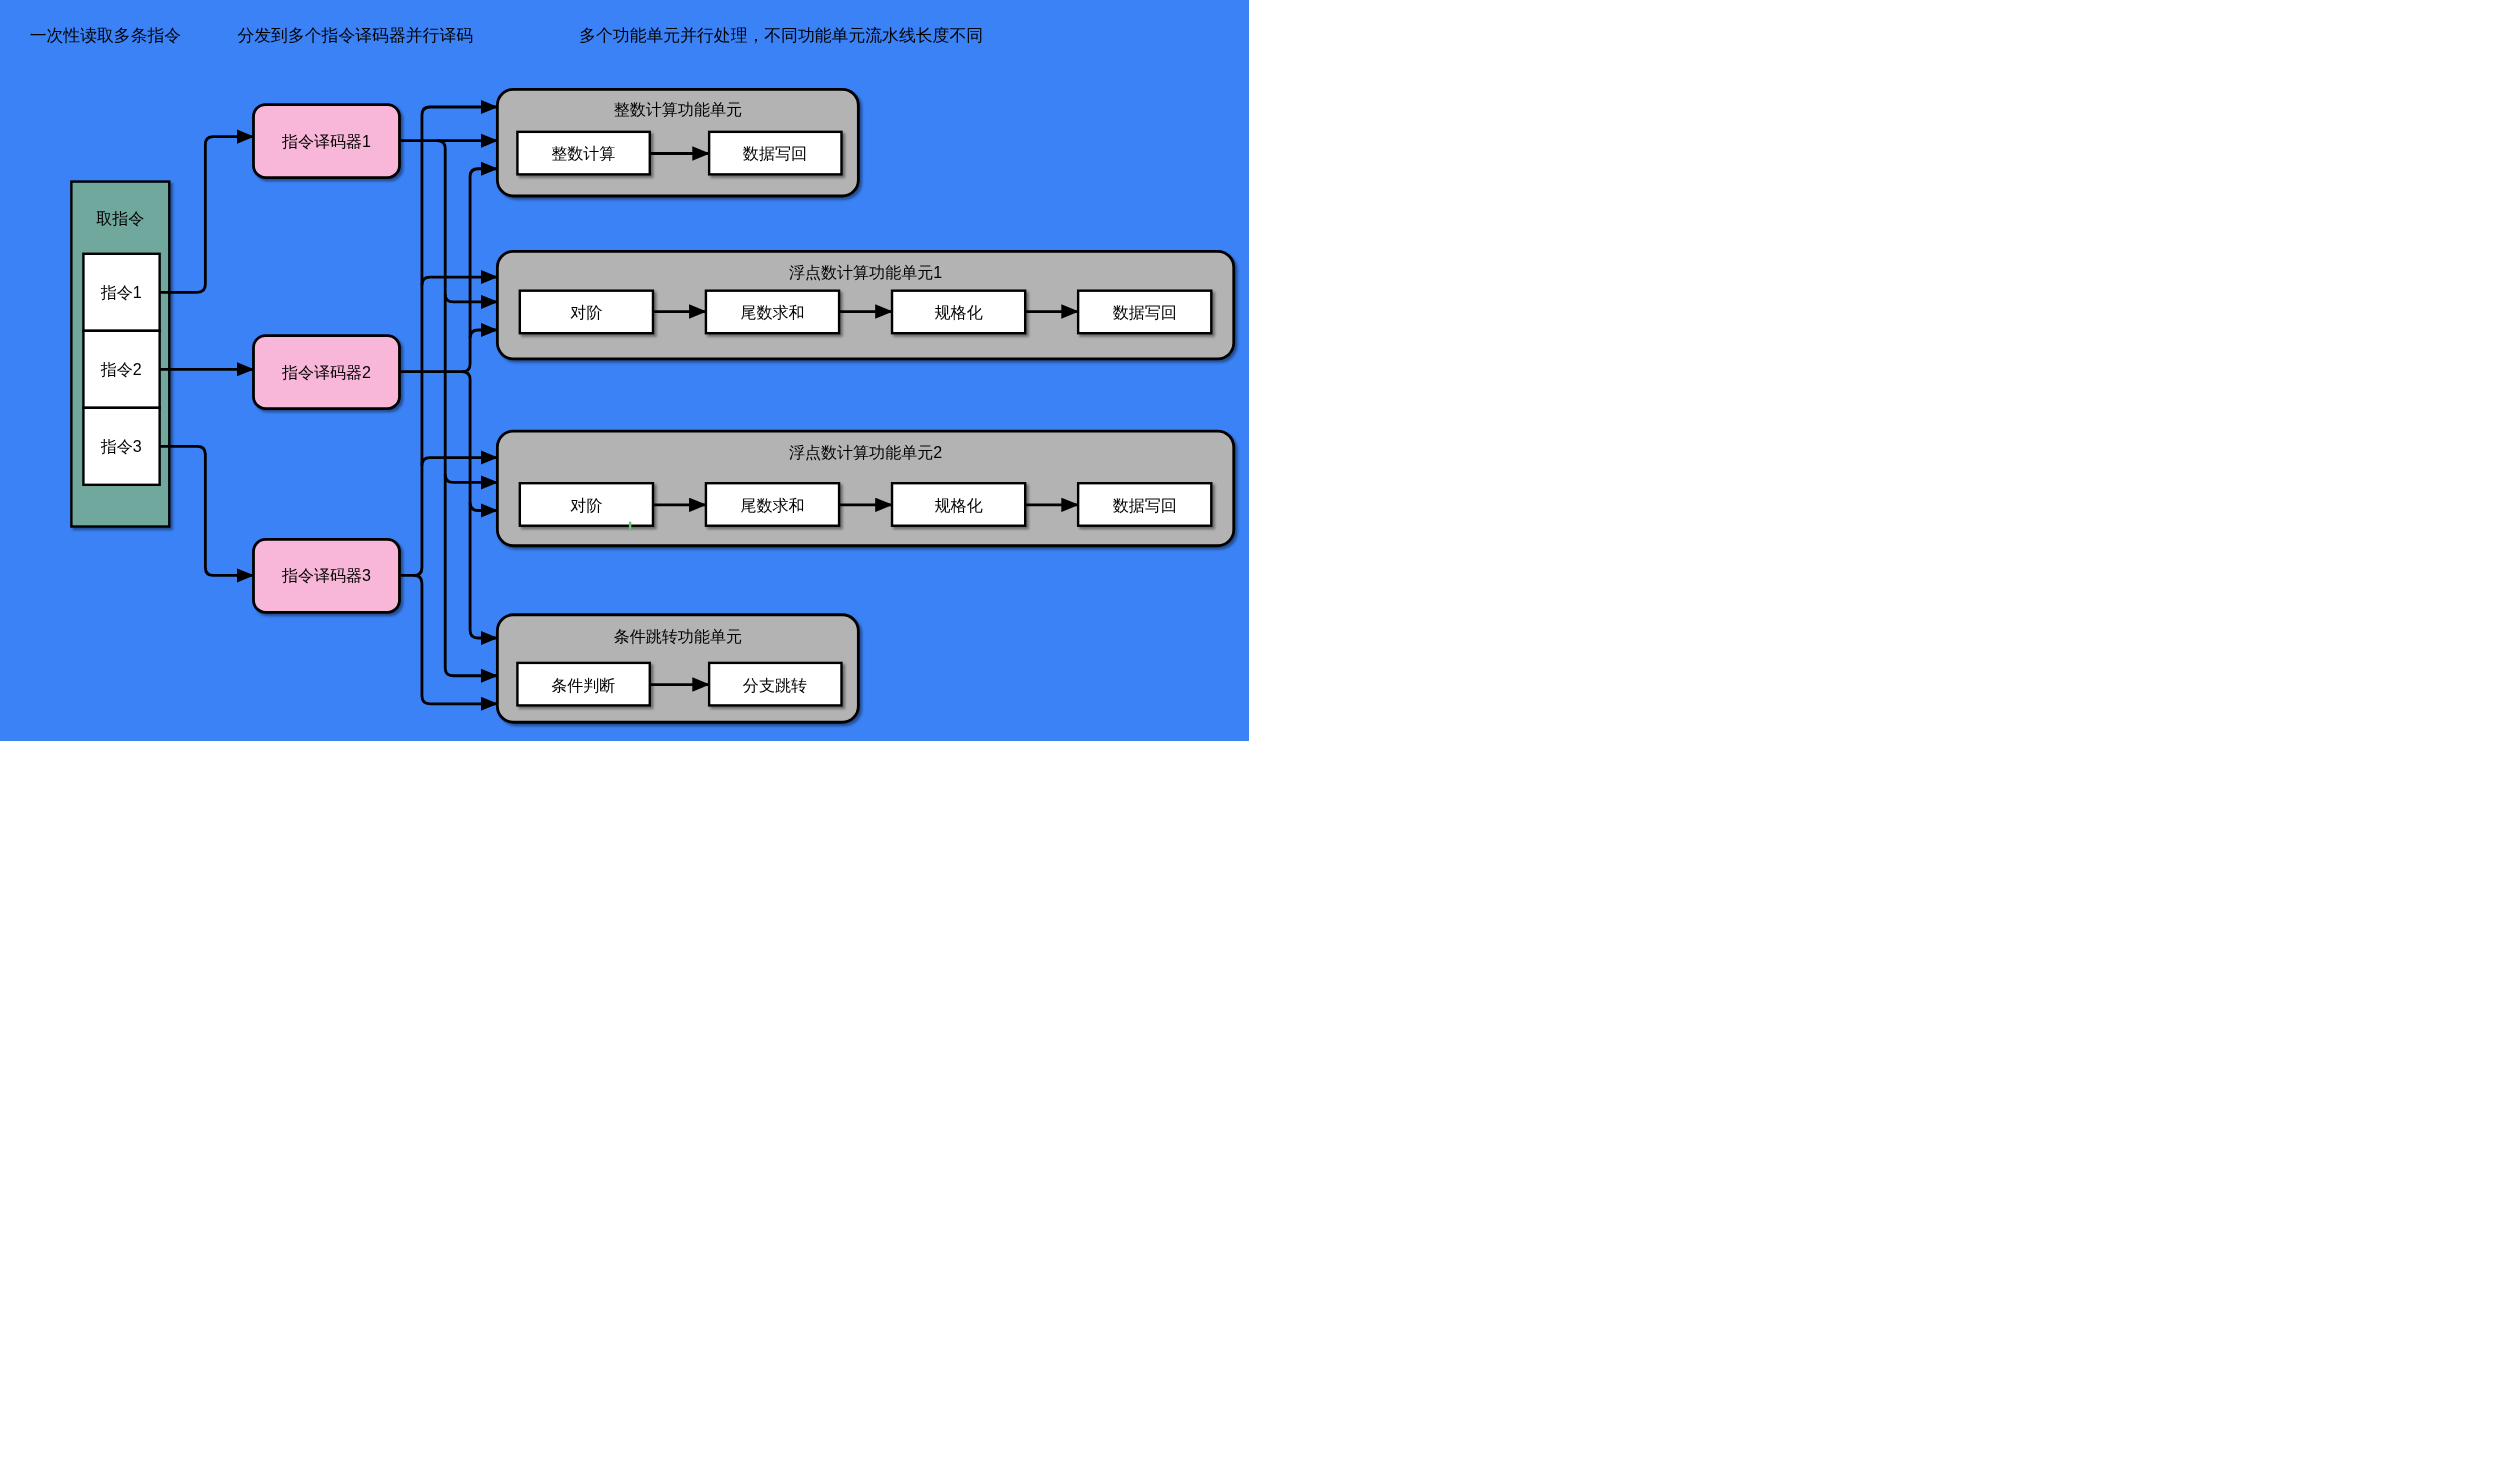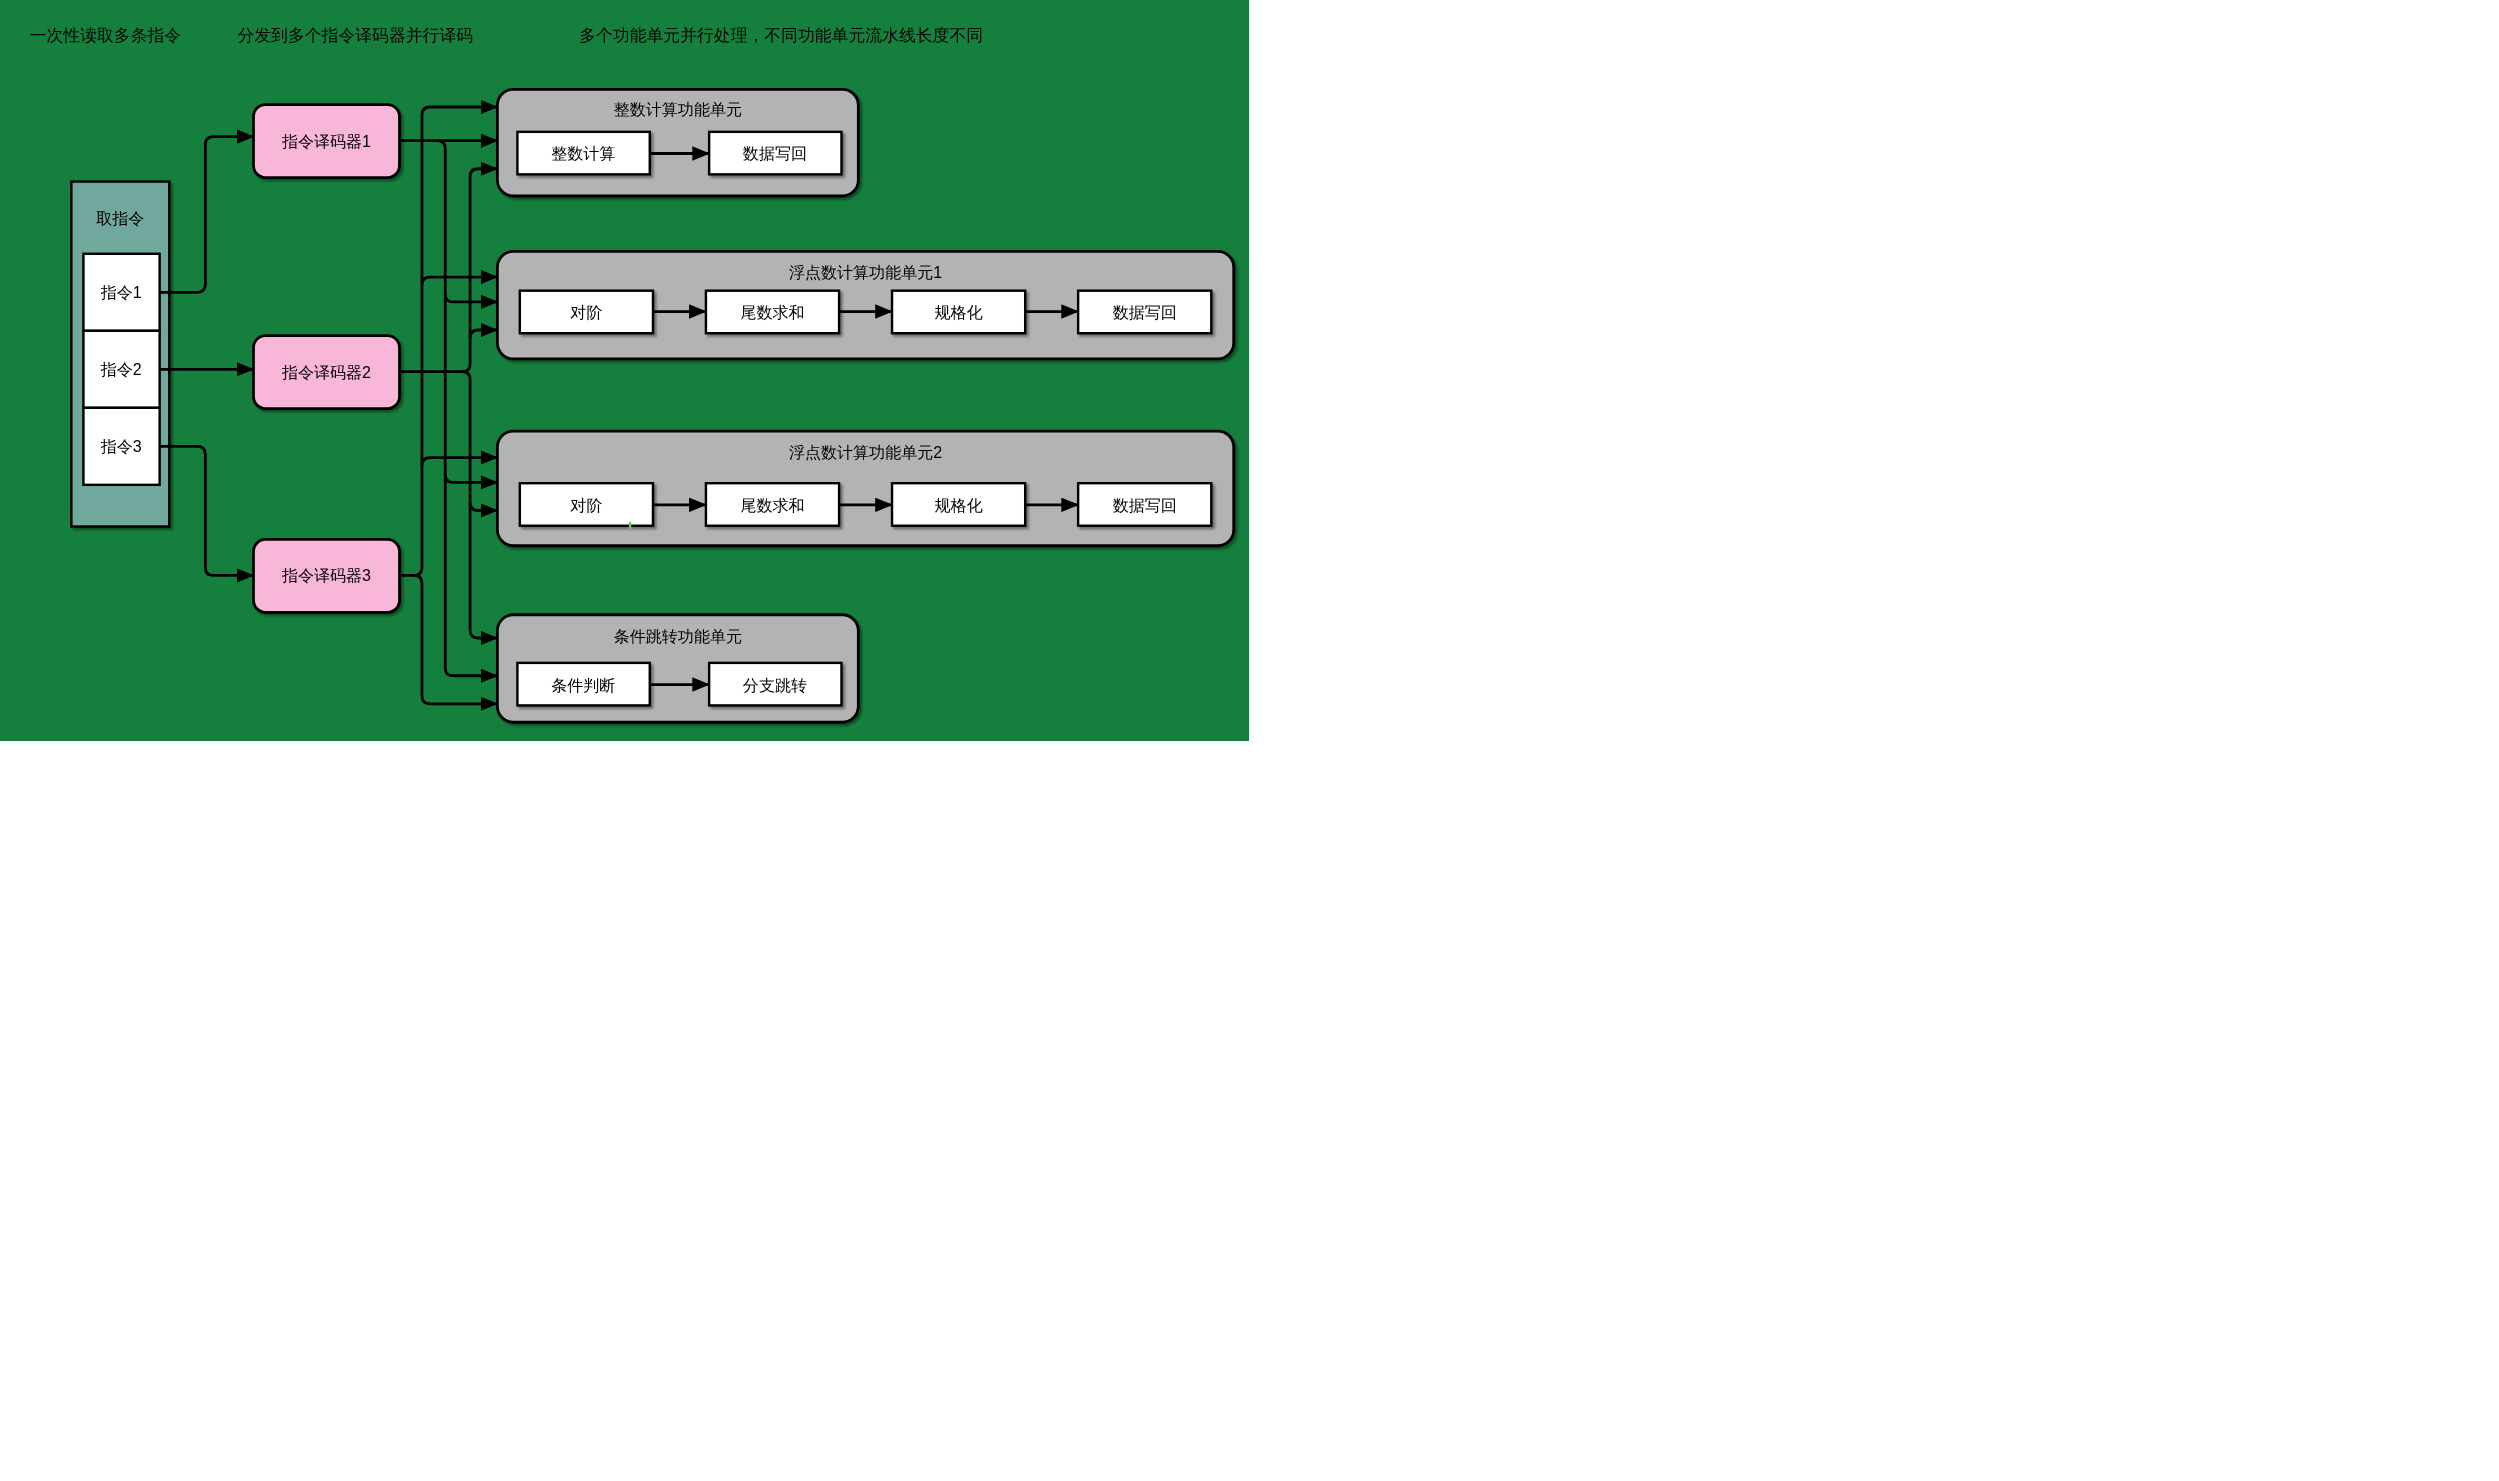--- a/index.html
+++ b/index.html
@@ -1,16 +1,16 @@
 <!DOCTYPE html>
 <html style="--c-fetch_fill: #70a89e; --c-decoder_fill: #f8b7d9; --c-unit_fill: #b3b3b3; --c-stage_fill: #ffffff; --c-line: #000000; --c-artifact_green: #66cc66;font-size:13px"><head>
 <meta charset="utf-8">
 <style>
   html,body{margin:0;padding:0;background:#ffffff;}
-  .canvas{position:relative;width:1249px;height:741px;background:#15803d;overflow:hidden;
+  .canvas{position:relative;width:1249px;height:741px;background:#3b82f6;overflow:hidden;
           font-family:"Liberation Sans", sans-serif;}
   svg{display:block;}
   svg text{font-family:"Liberation Sans", sans-serif;fill:#000;
            text-anchor:middle;dominant-baseline:central;}
   text.annot{text-anchor:start;font-size:21px;}
   text.box-label{font-size:20px;}
   text.unit-title{font-size:20px;}
   .fetch-box{fill:var(--c-fetch_fill,#70a89e);stroke:#000;stroke-width:3;}
   .instr-box{fill:var(--c-stage_fill,#ffffff);stroke:#000;stroke-width:3;}
   .decoder-box{fill:var(--c-decoder_fill,#f8b7d9);stroke:#000;stroke-width:3.5;}

